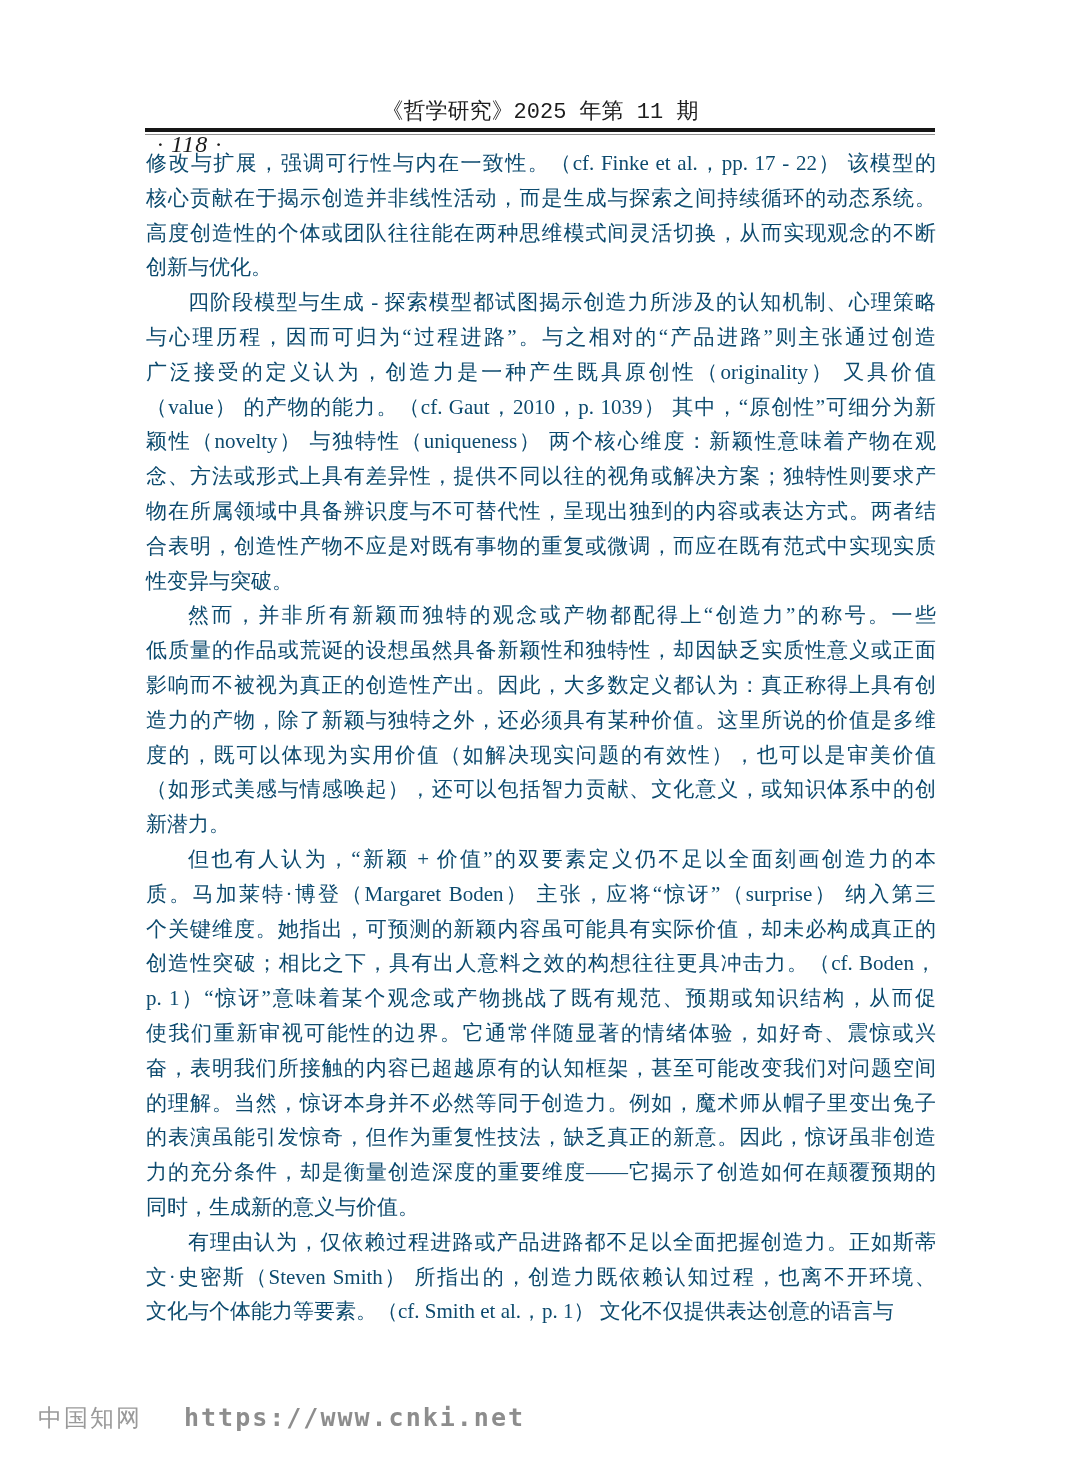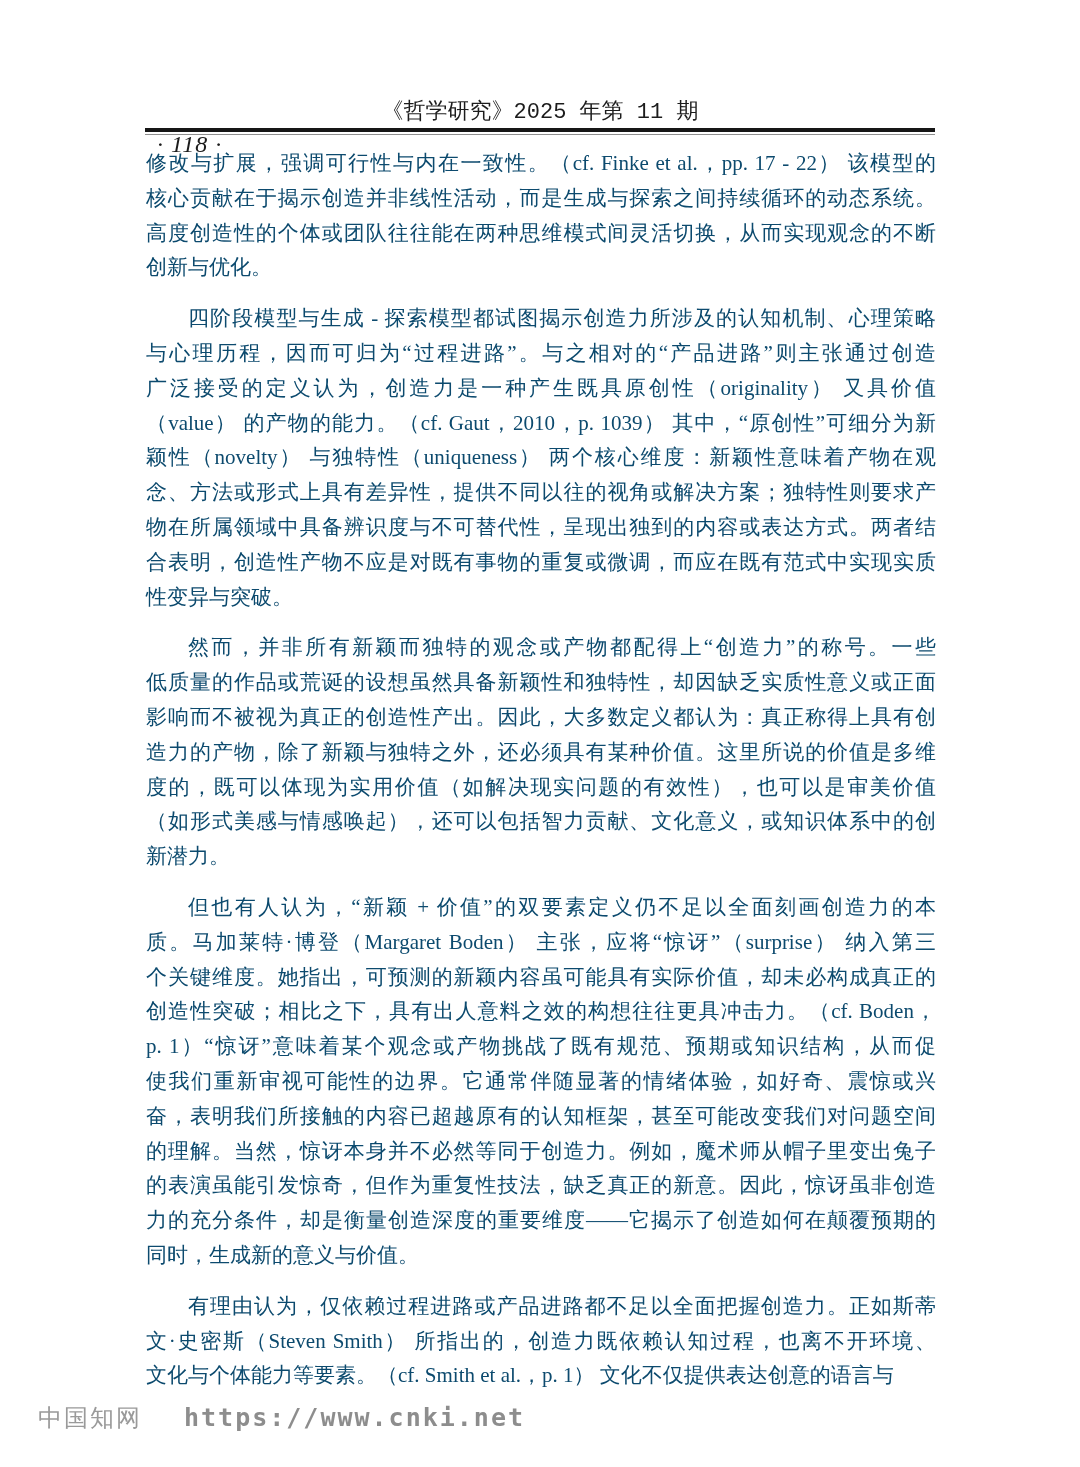--- a/index.html
+++ b/index.html
@@ -70,21 +70,20 @@
     white-space: nowrap;
     height: 34.8px;
     overflow: visible;
   }
   .body-text .line.last {
     text-align-last: left;
     white-space: normal;
   }
   .body-text .line.indent {
     text-indent: 2em;
-    margin-top: 16px;
   }
 
   
   .footer {
     position: absolute;
     left: 38px;
     top: 1402px;
     display: flex;
     align-items: baseline;
     gap: 42px;

